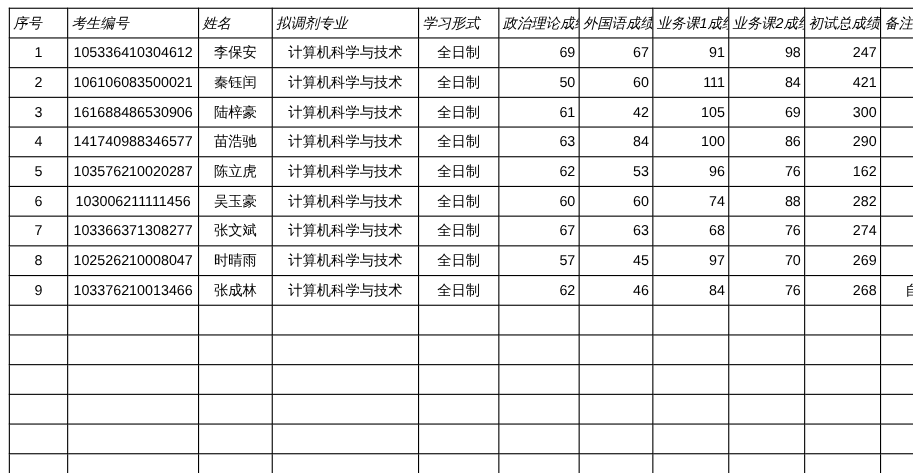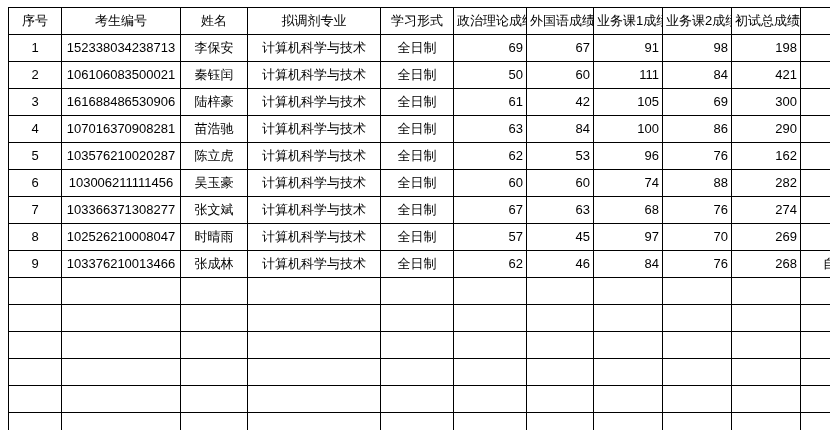--- a/index.html
+++ b/index.html
@@ -29,25 +29,25 @@
     border: 1px solid #000000;
     padding: 0 3px;
     font-size: 13px;
     line-height: 1.15;
     height: 26px;
     vertical-align: middle;
     overflow: hidden;
     white-space: nowrap;
   }
   thead td {
-    text-align: center;
     font-size: 13.5px;
     height: 48px;
     white-space: normal;
     line-height: 1.2;
+    font-style: italic;
   }
   
   .c0 { width: 46px; }
   .c1 { width: 112px; }
   .c2 { width: 60px; }
   .c3 { width: 126px; }
   .c4 { width: 66px; }
   .c5 { width: 66px; }
   .c6 { width: 60px; }
   .c7 { width: 62px; }
@@ -75,29 +75,29 @@
         <td class="c6">外国语成绩</td>
         <td class="c7">业务课1成绩</td>
         <td class="c8">业务课2成绩</td>
         <td class="c9">初试总成绩</td>
         <td class="c10">备注</td>
       </tr>
     </thead>
     <tbody id="tbody">
         <tr>
           <td class="c0 t-center">1</td>
-          <td class="c1 t-center">152338034238713</td>
+          <td class="c1 t-center">105336410304612</td>
           <td class="c2 t-center">李保安</td>
           <td class="c3 t-center">计算机科学与技术</td>
           <td class="c4 t-center">全日制</td>
           <td class="c5 num-cell">69</td>
           <td class="c6 num-cell">67</td>
           <td class="c7 num-cell">91</td>
           <td class="c8 num-cell">98</td>
-          <td class="c9 num-cell">198</td>
+          <td class="c9 num-cell">247</td>
           <td class="c10 t-center"></td>
         </tr>
         <tr>
           <td class="c0 t-center">2</td>
           <td class="c1 t-center">106106083500021</td>
           <td class="c2 t-center">秦钰闰</td>
           <td class="c3 t-center">计算机科学与技术</td>
           <td class="c4 t-center">全日制</td>
           <td class="c5 num-cell">50</td>
           <td class="c6 num-cell">60</td>
@@ -114,21 +114,21 @@
           <td class="c4 t-center">全日制</td>
           <td class="c5 num-cell">61</td>
           <td class="c6 num-cell">42</td>
           <td class="c7 num-cell">105</td>
           <td class="c8 num-cell">69</td>
           <td class="c9 num-cell">300</td>
           <td class="c10 t-center"></td>
         </tr>
         <tr>
           <td class="c0 t-center">4</td>
-          <td class="c1 t-center">107016370908281</td>
+          <td class="c1 t-center">141740988346577</td>
           <td class="c2 t-center">苗浩驰</td>
           <td class="c3 t-center">计算机科学与技术</td>
           <td class="c4 t-center">全日制</td>
           <td class="c5 num-cell">63</td>
           <td class="c6 num-cell">84</td>
           <td class="c7 num-cell">100</td>
           <td class="c8 num-cell">86</td>
           <td class="c9 num-cell">290</td>
           <td class="c10 t-center"></td>
         </tr>

